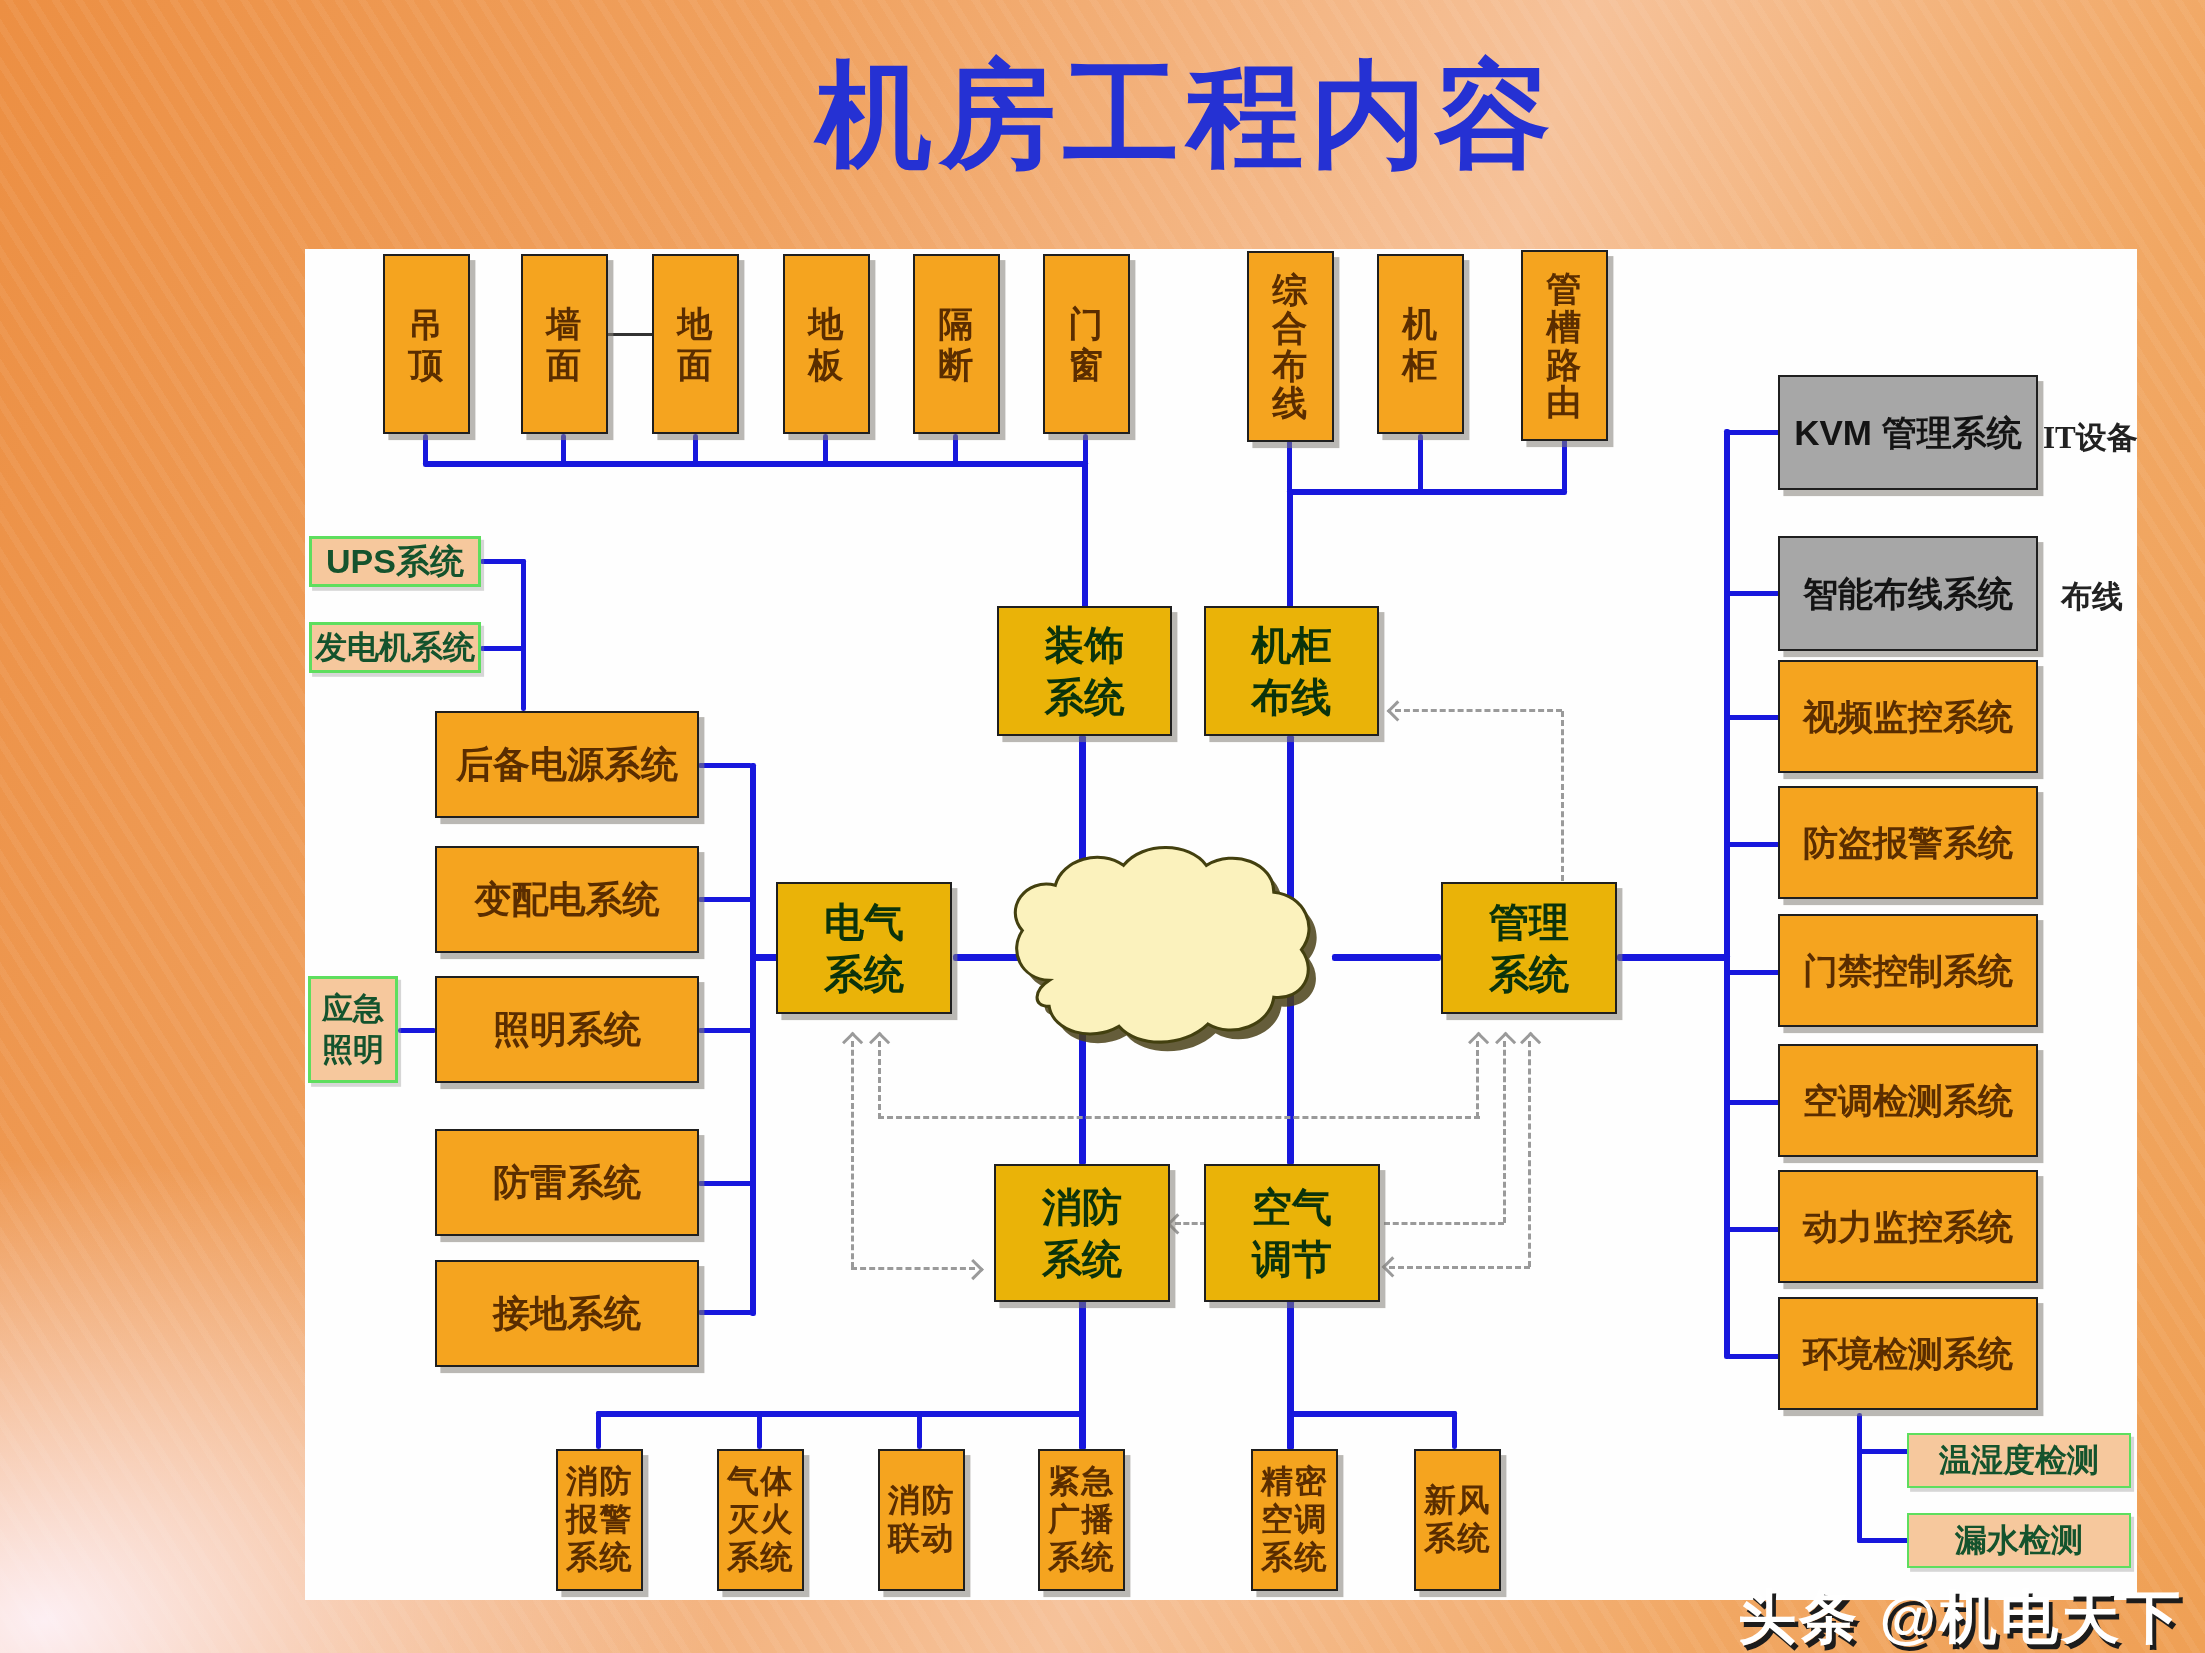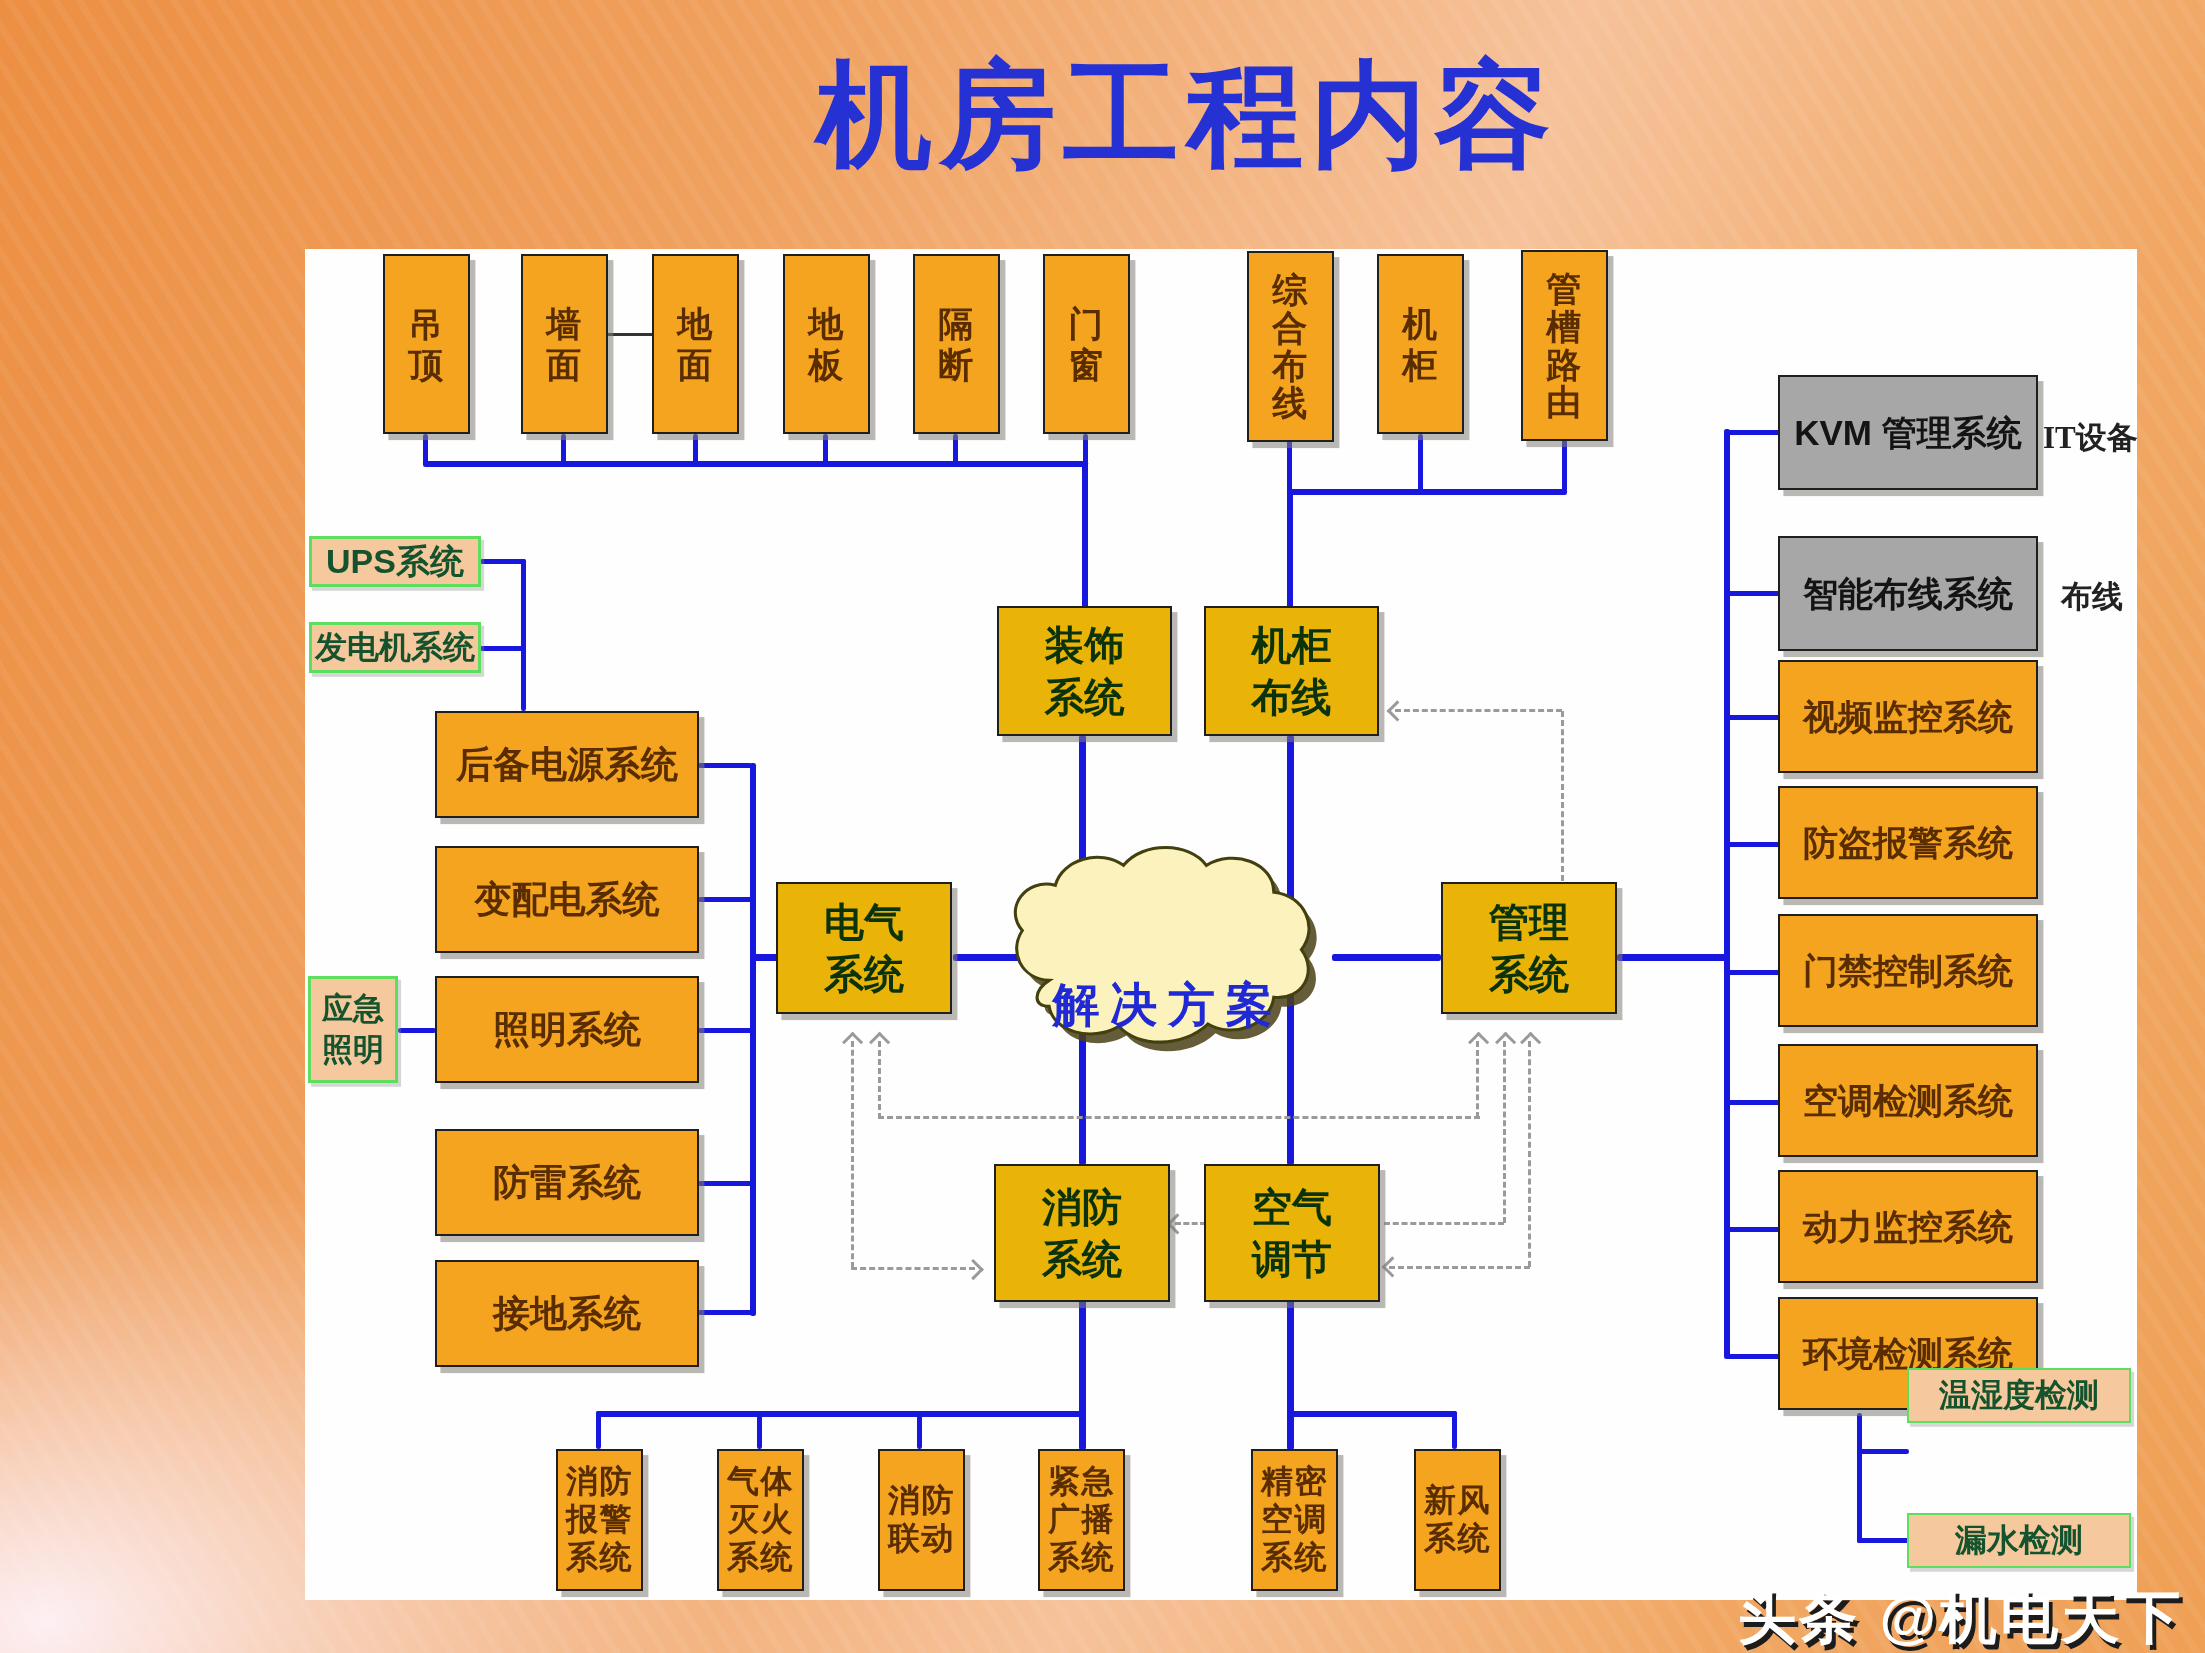--- a/index.html
+++ b/index.html
@@ -136,21 +136,20 @@
 <div class="dash-h" style="left:1395px;top:709px;width:167px;"></div>
 <div class="chev left" style="left:1390px;top:704px;"></div>
 
 <div id="cloud-wrap" class="abs" style="left:984px;top:827px;width:368px;height:253px;">
   <svg width="368" height="253" viewBox="0 0 480 330">
     <g transform="translate(10,12)">
       <path fill="#4a4117" opacity="0.85" d="M85,200 C48,198 32,162 50,135 C25,106 55,66 93,76 C102,42 152,28 182,50 C208,18 268,20 290,50 C326,28 378,47 378,85 C418,89 437,131 414,160 C436,190 415,226 378,222 C373,259 324,276 292,257 C260,288 200,288 176,260 C140,281 90,267 85,234 C62,234 66,212 85,200 Z"></path>
     </g>
     <path fill="#fbf2bd" stroke="#43400f" stroke-width="4" d="M85,200 C48,198 32,162 50,135 C25,106 55,66 93,76 C102,42 152,28 182,50 C208,18 268,20 290,50 C326,28 378,47 378,85 C418,89 437,131 414,160 C436,190 415,226 378,222 C373,259 324,276 292,257 C260,288 200,288 176,260 C140,281 90,267 85,234 C62,234 66,212 85,200 Z"></path>
   </svg>
-  <div class="cloud-text" style="top:147px;">解决方案</div>
 </div>
 
 <div class="box orange vbox" style="left:383px;top:254px;width:87px;height:180px;">吊
 顶</div>
 <div class="box orange vbox" style="left:521px;top:254px;width:87px;height:180px;">墙
 面</div>
 <div class="box orange vbox" style="left:652px;top:254px;width:87px;height:180px;">地
 面</div>
 <div class="box orange vbox" style="left:783px;top:254px;width:87px;height:180px;">地
 板</div>
@@ -214,17 +213,17 @@
 <div class="ann" style="left:2043px;top:417px;">IT设备</div>
 <div class="box gray" style="left:1778px;top:536px;width:260px;height:115px;font-size:35px;">智能布线系统</div>
 <div class="ann" style="left:2061px;top:576px;">布线</div>
 <div class="box orange" style="left:1778px;top:660px;width:260px;height:113px;font-size:35px;">视频监控系统</div>
 <div class="box orange" style="left:1778px;top:786px;width:260px;height:113px;font-size:35px;">防盗报警系统</div>
 <div class="box orange" style="left:1778px;top:914px;width:260px;height:113px;font-size:35px;">门禁控制系统</div>
 <div class="box orange" style="left:1778px;top:1044px;width:260px;height:113px;font-size:35px;">空调检测系统</div>
 <div class="box orange" style="left:1778px;top:1170px;width:260px;height:113px;font-size:35px;">动力监控系统</div>
 <div class="box orange" style="left:1778px;top:1297px;width:260px;height:113px;font-size:35px;">环境检测系统</div>
 
-<div class="box peach" style="left:1907px;top:1368px;width:224px;height:55px;font-size:32px;border-width:2.3px;">温湿度检测</div>
+<div class="box peach" style="left:1907px;top:1433px;width:224px;height:55px;font-size:32px;border-width:2.3px;">温湿度检测</div>
 <div class="box peach" style="left:1907px;top:1513px;width:224px;height:55px;font-size:32px;border-width:2.3px;">漏水检测</div>
 
 <div id="watermark" class="abs" style="left:1738px;top:1579px;">头条 @机电天下</div>
 
 
 </body></html>

